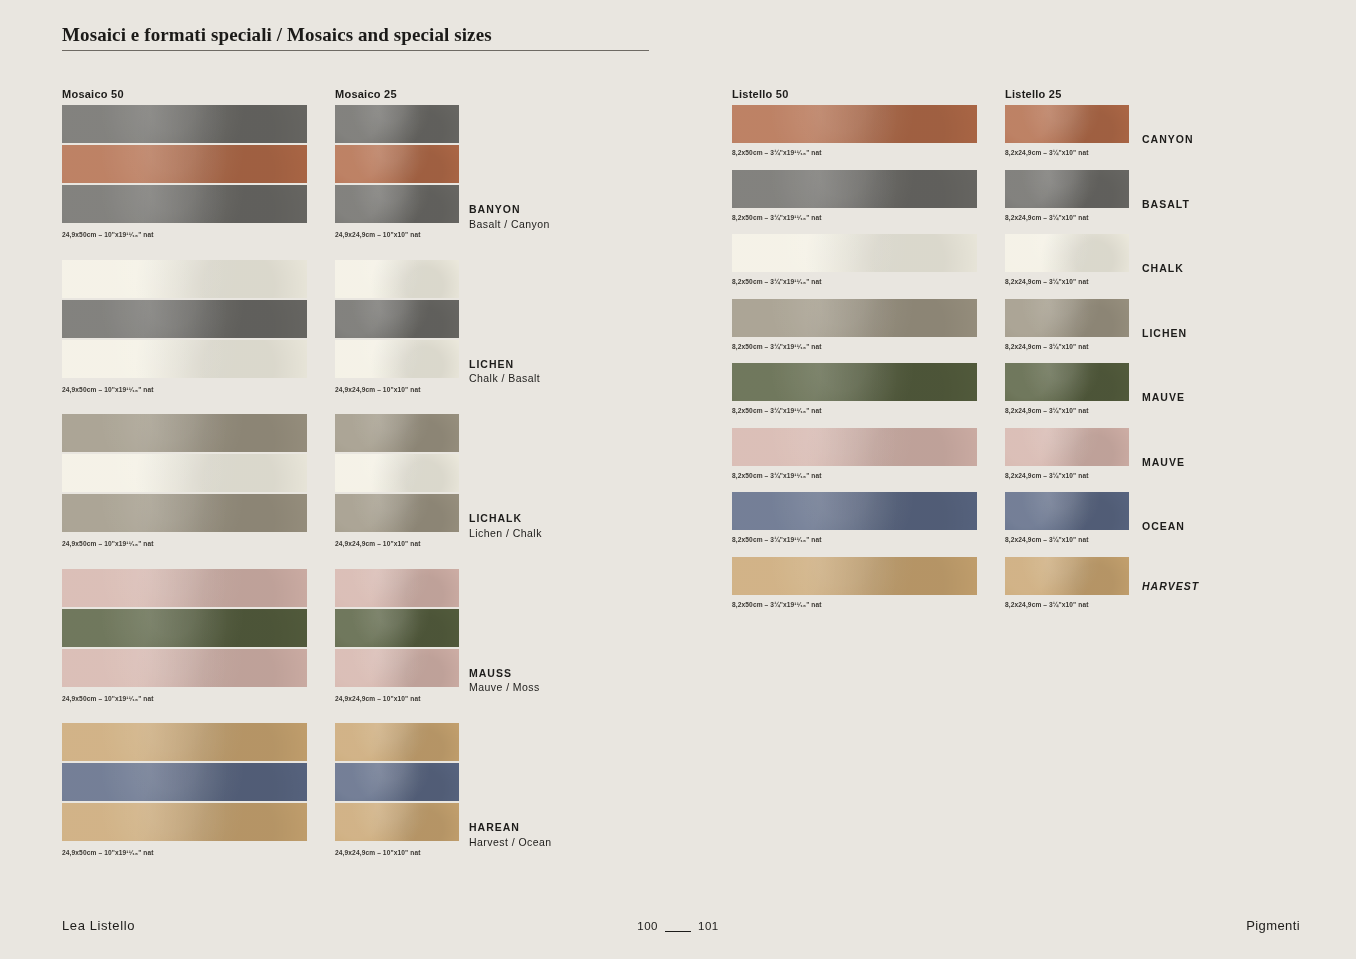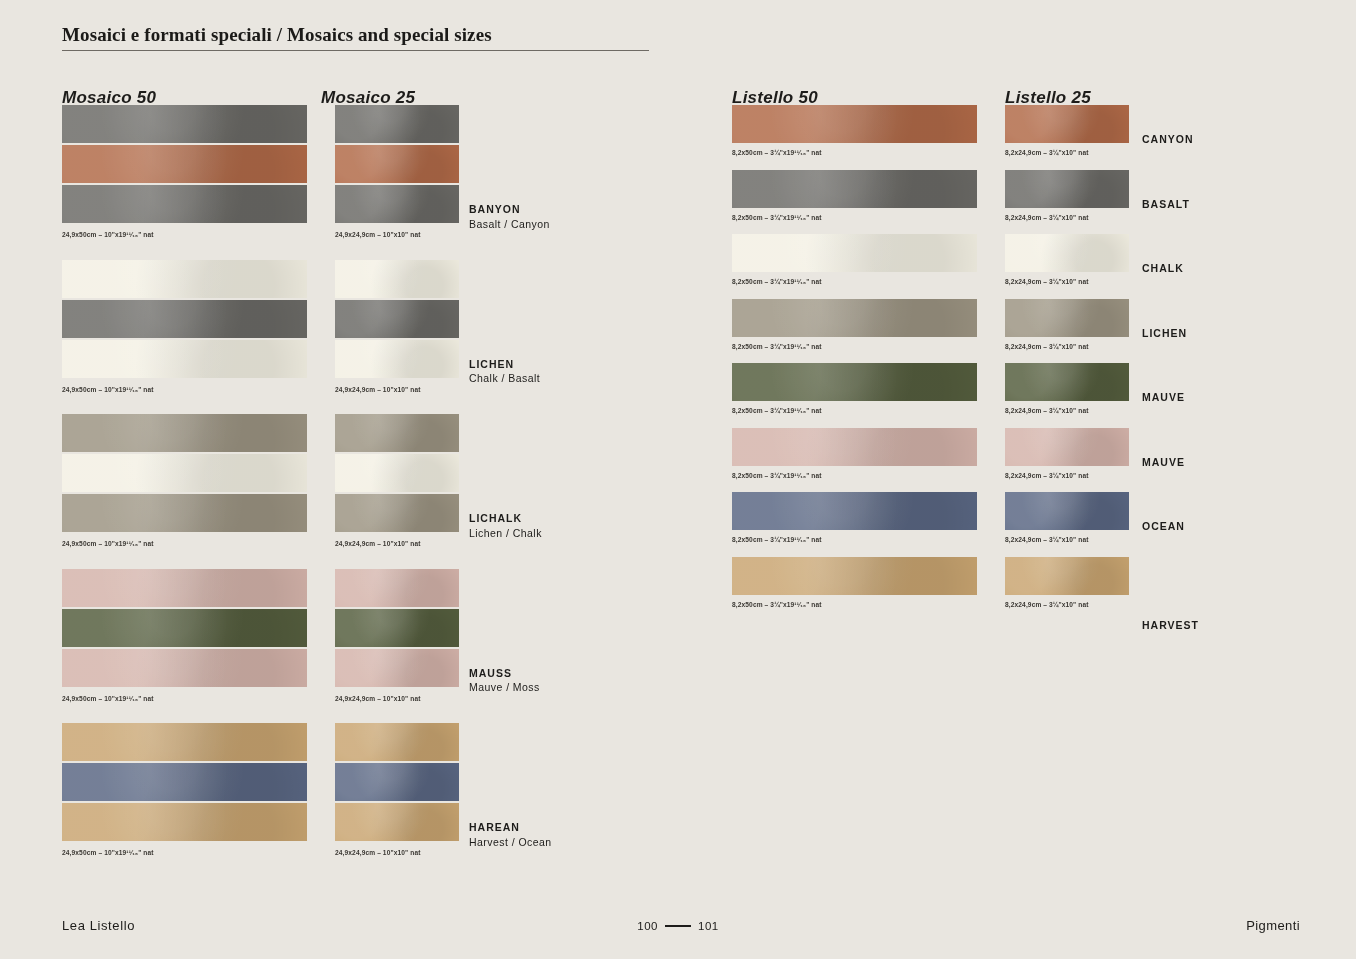--- a/index.html
+++ b/index.html
@@ -33,29 +33,28 @@
     left: 62px;
     top: 50px;
     width: 587px;
     height: 1px;
     background: #6e6a64;
   }
 
   
   .col-header {
     position: absolute;
-    font-size: 17px;
+    font-size: 11px;
     font-weight: bold;
     letter-spacing: .25px;
     color: #1d1c1a;
     white-space: nowrap;
-    font-style: italic;
   }
   #hdr-mosaico50 { left: 62px;  top: 88px; }
-  #hdr-mosaico25 { left: 321px; top: 88px; }
+  #hdr-mosaico25 { left: 335px; top: 88px; }
   #hdr-listello50 { left: 732px; top: 88px; }
   #hdr-listello25 { left: 1005px; top: 88px; }
 
   
   .tile {
     position: absolute;
     box-sizing: border-box;
     background-repeat: repeat;
   }
   .tile::after {
@@ -127,21 +126,21 @@
     font-size: 13px;
     letter-spacing: .4px;
     color: #1d1c1a;
   }
   .footer-center {
     position: absolute;
     left: 0; right: 0;
     top: 920px;
     display: flex;
     justify-content: center;
-    align-items: center;
+    align-items: flex-end;
     gap: 7px;
     font-size: 11.5px;
     letter-spacing: .5px;
     color: #1d1c1a;
   }
   .footer-center .dash {
     display: inline-block;
     width: 26px;
     height: 1.5px;
     background: #1d1c1a;
@@ -273,21 +272,21 @@
     <div class="listello-name" style="top: 455.5px;">MAUVE</div>
     <div class="tile listello-row listello50" style="left: 732px; top: 492px; background: rgb(90, 103, 131);"></div>
     <div class="size-caption" style="left: 732px; top: 536px;">8,2x50cm – 3¼"x19¹¹⁄₁₆" nat</div>
     <div class="tile listello-row listello25" style="left: 1005px; top: 492px; background: rgb(90, 103, 131);"></div>
     <div class="size-caption" style="left: 1005px; top: 536px;">8,2x24,9cm – 3¼"x10" nat</div>
     <div class="listello-name" style="top: 520px;">OCEAN</div>
     <div class="tile listello-row listello50" style="left: 732px; top: 556.5px; background: rgb(201, 165, 113);"></div>
     <div class="size-caption" style="left: 732px; top: 600.5px;">8,2x50cm – 3¼"x19¹¹⁄₁₆" nat</div>
     <div class="tile listello-row listello25" style="left: 1005px; top: 556.5px; background: rgb(201, 165, 113);"></div>
     <div class="size-caption" style="left: 1005px; top: 600.5px;">8,2x24,9cm – 3¼"x10" nat</div>
-    <div class="listello-name" style="top: 619px;">HARVEST</div>
+    <div class="listello-name" style="top: 580px; font-style: italic;">HARVEST</div>
   </div>
 
 <div class="footer-left">Lea  Listello</div>
 <div class="footer-center">
   <span>100</span>
   <span class="dash"></span>
   <span>101</span>
 </div>
 <div class="footer-right">Pigmenti</div>
 

